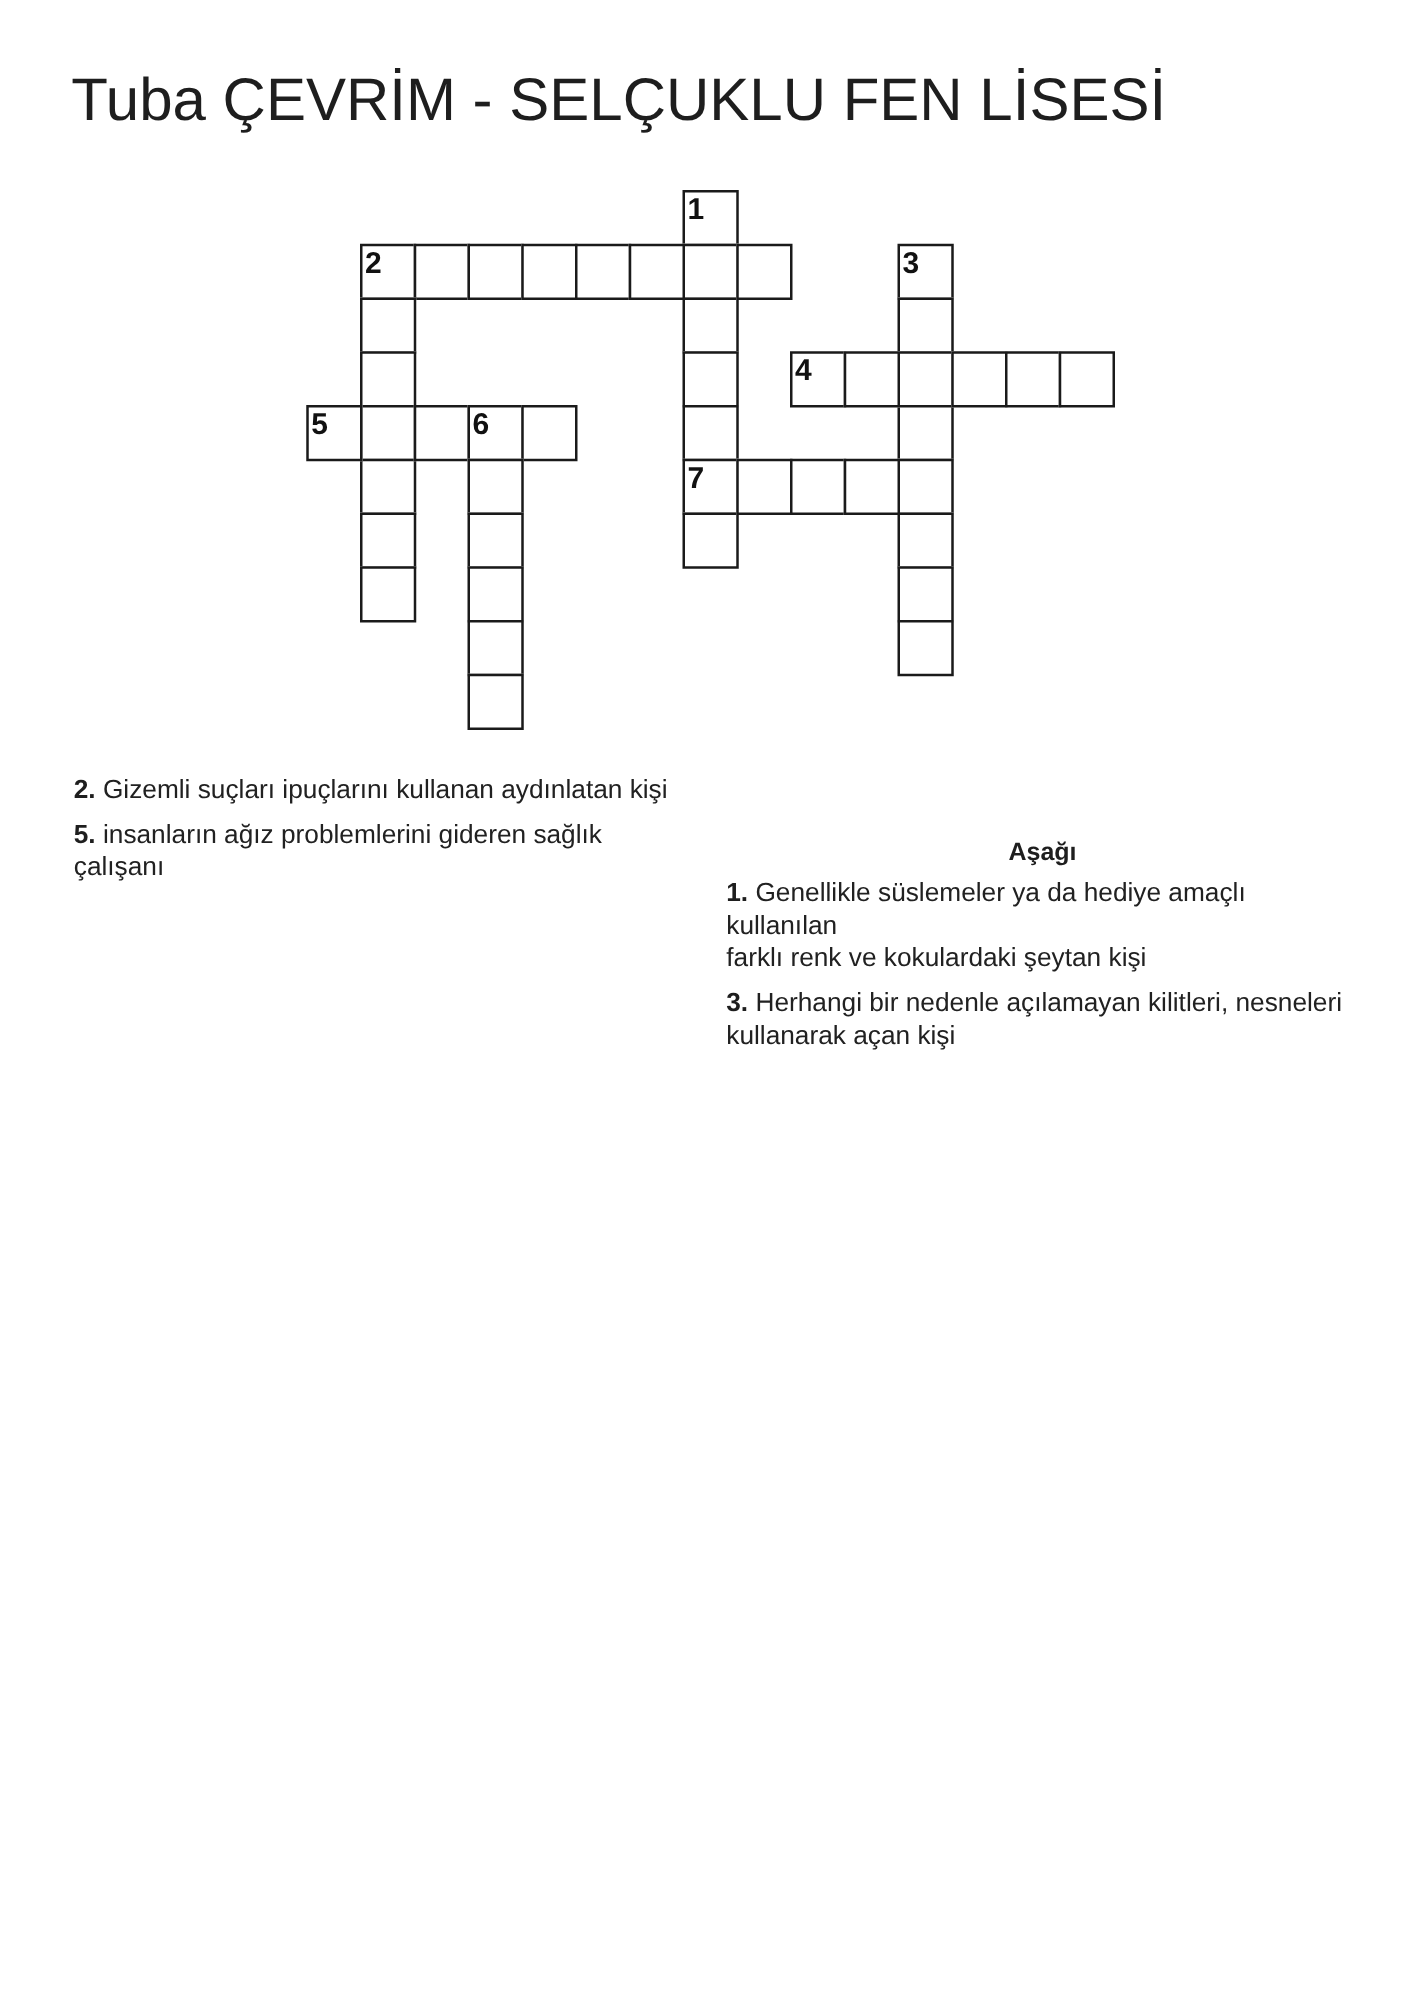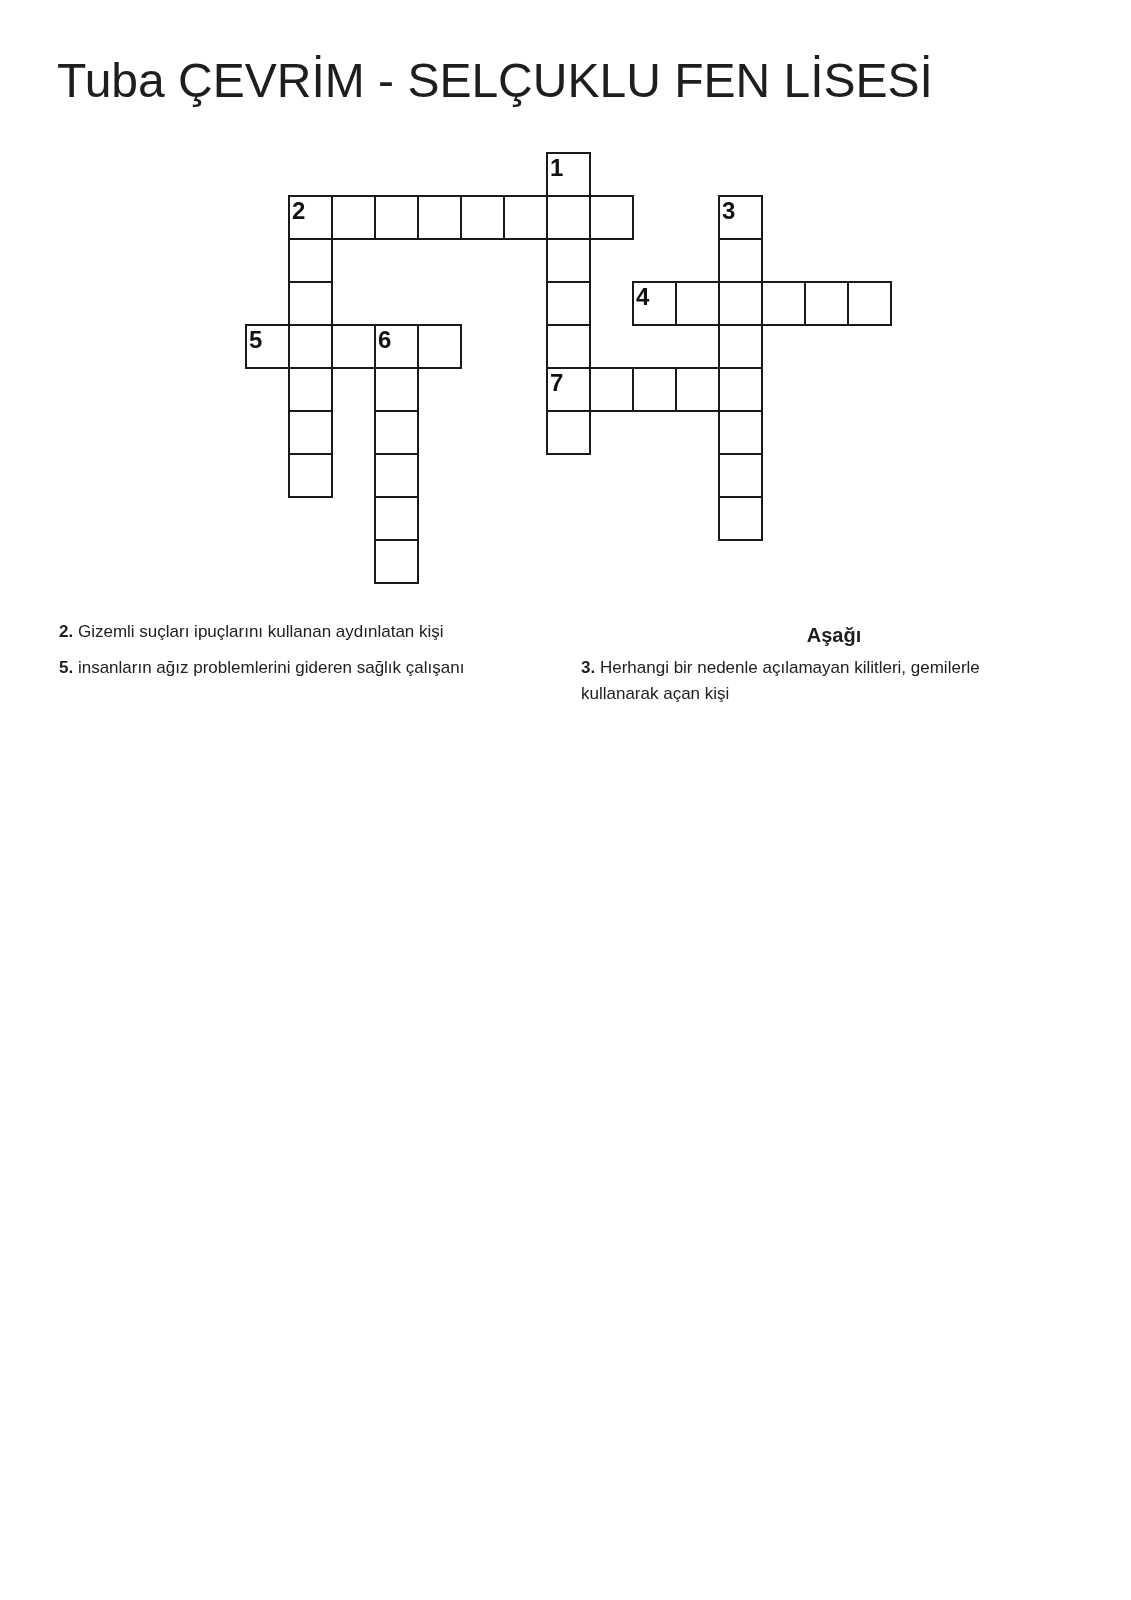--- a/index.html
+++ b/index.html
@@ -55,33 +55,34 @@
     position: absolute;
     top: 619px;
   }
   #clues-across {
     left: 59px;
     width: 491px;
   }
   #clues-down {
     left: 581px;
     width: 506px;
+    margin-top: 47px;
   }
   .clue-head {
     margin: 0 0 7px 0;
     padding-top: 3px;
     font-size: 20px;
     line-height: 26px;
     font-weight: 700;
     text-align: center;
     color: #1e1e1e;
   }
   .clue {
     margin: 0 0 10px 0;
-    font-size: 17px;
+    font-size: 21px;
     line-height: 26px;
     color: #212121;
   }
   .clue b {
     font-weight: 700;
     color: #1e1e1e;
   }
   .clue .clue-text {
     white-space: pre-line;
   }
@@ -160,17 +161,22 @@
   </p>
   <p class="clue">
     <b>5.</b>
     <span class="clue-text">insanların ağız problemlerini gideren sağlık çalışanı</span>
   </p>
 </section>
 
 <section id="clues-down" class="clues-col">
   <h2 class="clue-head">Aşağı</h2>
   <p class="clue">
+    <b>1.</b>
+    <span class="clue-text">Genellikle süslemeler ya da hediye amaçlı kullanılan
+farklı renk ve kokulardaki şeytan kişi</span>
+  </p>
+  <p class="clue">
     <b>3.</b>
-    <span class="clue-text">Herhangi bir nedenle açılamayan kilitleri, gemilerle
+    <span class="clue-text">Herhangi bir nedenle açılamayan kilitleri, nesneleri
 kullanarak açan kişi</span>
   </p>
 </section>
 
 </body></html>

